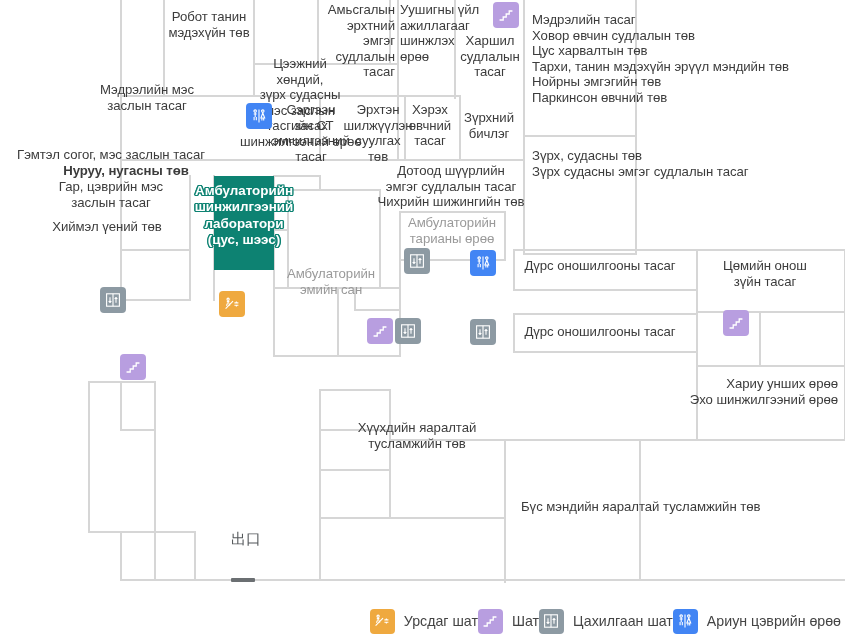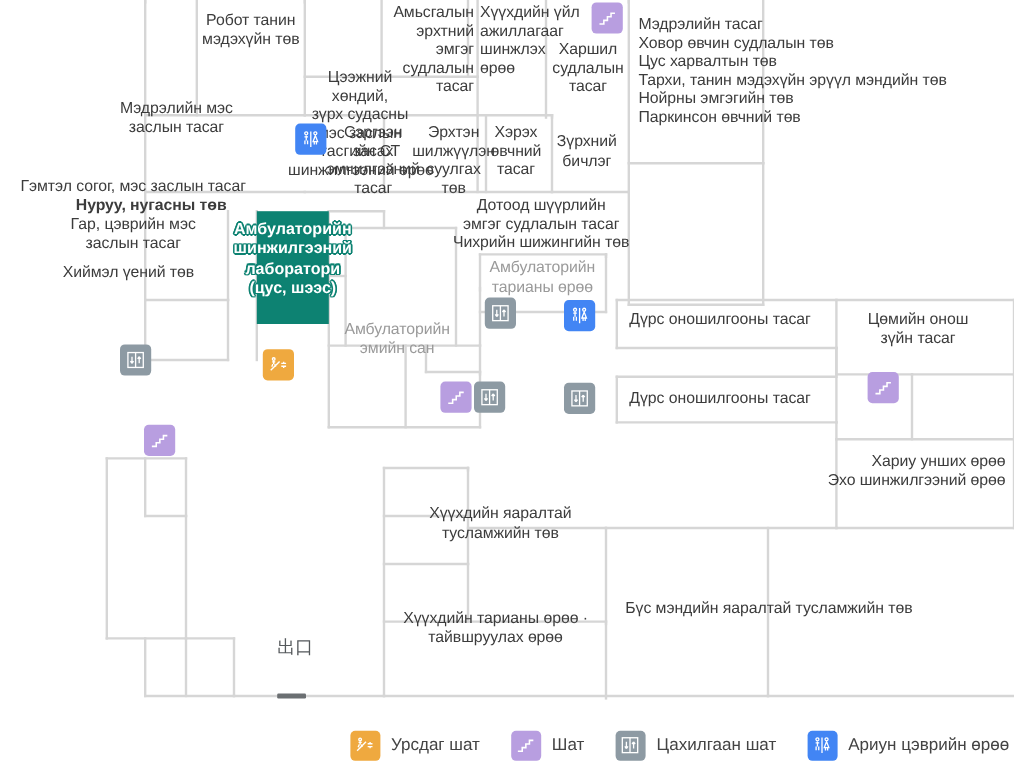--- a/index.html
+++ b/index.html
@@ -104,21 +104,20 @@
     height: 46px;
     display: flex;
     align-items: center;
     justify-content: flex-end;
     padding-right: 4px;
     box-sizing: border-box;
   }
   .legend-item {
     display: flex;
     align-items: center;
-    margin-left: 26px;
   }
   .legend-item:first-child { margin-left: 0; }
   .legend-badge {
     width: 25px;
     height: 25px;
     border-radius: 4px;
     display: flex;
     align-items: center;
     justify-content: center;
     flex: 0 0 auto;
@@ -277,21 +276,21 @@
 мэс заслын
 тасгийн СТ
 шинжилгээний өрөө</div>
 
   <div class="lbl r" style="left:395px; top:2px; width:110px;">Амьсгалын
 эрхтний
 эмгэг
 судлалын
 тасаг</div>
 
-  <div class="lbl l" style="left:400px; top:2px; width:110px;">Хүүхдийн үйл
+  <div class="lbl l" style="left:400px; top:2px; width:110px;">Уушигны үйл
 ажиллагааг
 шинжлэх
 өрөө</div>
 
   <div class="lbl c" style="left:490px; top:33px; width:86px;">Харшил
 судлалын
 тасаг</div>
 
   <div class="lbl c" style="left:147px; top:82px; width:160px;">Мэдрэлийн мэс
 заслын тасаг</div>
@@ -332,36 +331,36 @@
   <div class="lbl c muted" style="left:331px; top:266px; width:110px;">Амбулаторийн
 эмийн сан</div>
 
   <div class="lbl l" style="left:532px; top:12px; width:300px;">Мэдрэлийн тасаг
 Ховор өвчин судлалын төв
 Цус харвалтын төв
 Тархи, танин мэдэхүйн эрүүл мэндийн төв
 Нойрны эмгэгийн төв
 Паркинсон өвчний төв</div>
 
+  <div class="lbl l" style="left:532px; top:148px; width:300px;">Зүрх, судасны төв
+Зүрх судасны эмгэг судлалын тасаг</div>
 
   <div class="lbl c" style="left:600px; top:258px; width:186px;">Дүрс оношилгооны тасаг</div>
 
   <div class="lbl c" style="left:600px; top:324px; width:186px;">Дүрс оношилгооны тасаг</div>
 
   <div class="lbl c" style="left:765px; top:258px; width:130px;">Цөмийн онош
 зүйн тасаг</div>
 
   <div class="lbl r" style="left:838px; top:376px; width:260px;">Хариу унших өрөө
 Эхо шинжилгээний өрөө</div>
 
   <div class="lbl c" style="left:417px; top:420px; width:170px;">Хүүхдийн яаралтай
 тусламжийн төв</div>
 
-  <div class="lbl c" style="left:413px; top:507px; width:180px;">Хүүхдийн тарианы өрөө ·
-тайвшруулах өрөө</div>
 
   <div class="lbl l" style="left:521px; top:499px; width:300px;">Бүс мэндийн яаралтай тусламжийн төв</div>
 
   <div class="hl-label" style="left:244px; top:183px; width:106px;">Амбулаторийн
 шинжилгээний
 лаборатори
 (цус, шээс)</div>
 
   <div class="icon-badge ic-restroom" style="left:246px; top:103px;">
     <svg width="16" height="16" viewBox="0 0 16 16" aria-hidden="true">

